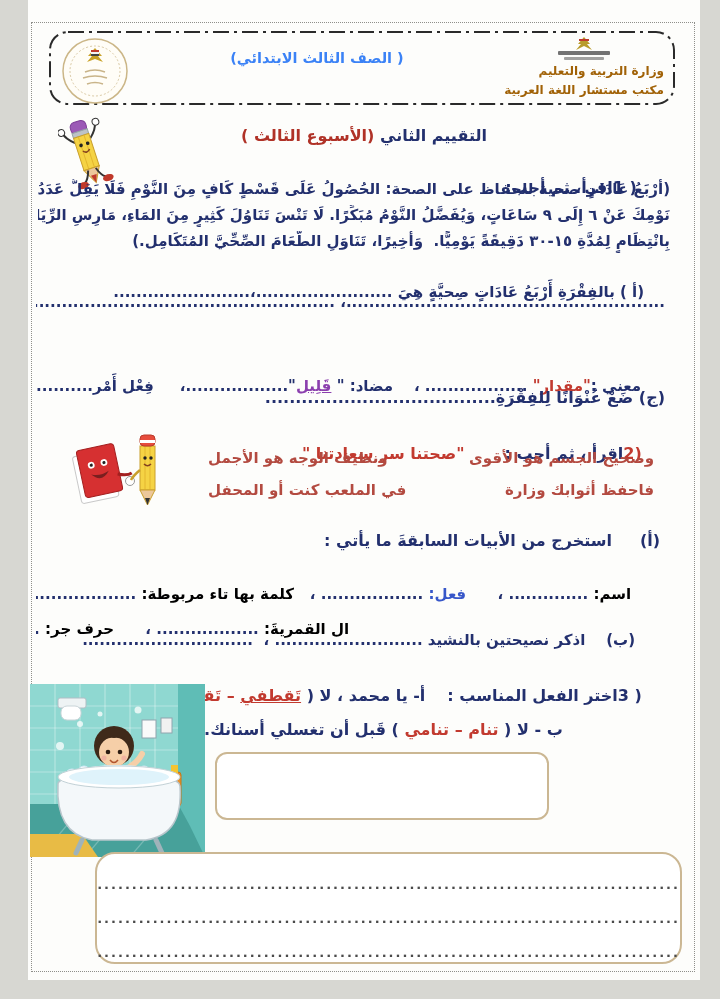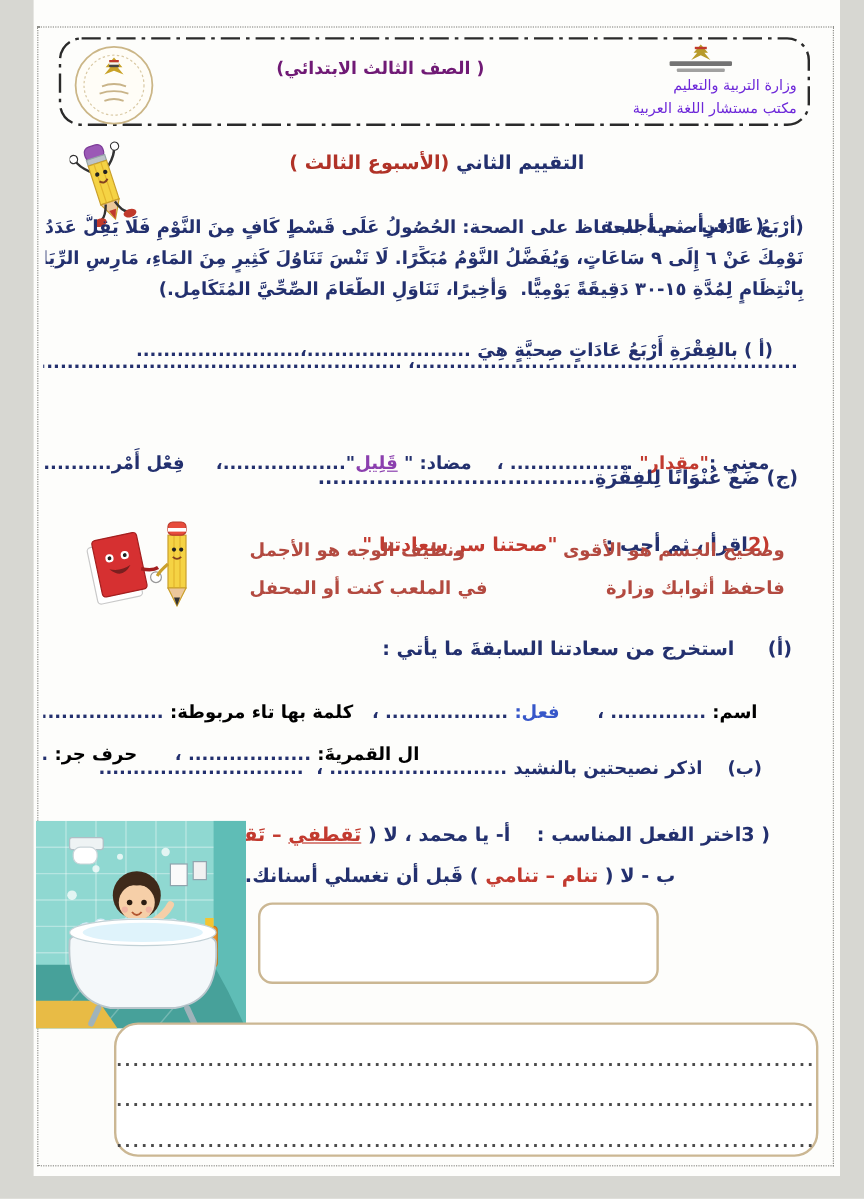--- a/index.html
+++ b/index.html
@@ -14,22 +14,22 @@
   .green{color:#000000;}
   .blue{color:#3757c9;}
   .purple{color:#8b3fae;}
   .u{text-decoration:underline;}
   .gap{display:inline-block;width:40px;}
   .gap-sm{display:inline-block;width:22px;}
   
   .header-box{position:absolute;left:20px;top:30px;width:628px;height:76px;}
   .header-inner{position:absolute;inset:0;display:flex;align-items:flex-start;padding:4px 12px;box-sizing:border-box;}
   .ministry{display:flex;flex-direction:column;align-items:center;margin-top:2px;min-width:160px;}
-  .ministry-text{font-size:12px;font-weight:400;color:#6d28d9;text-align:right;width:100%;line-height:1.55;}
-  .class-label{flex:1;text-align:center;margin-top:16px;font-size:14.5px;font-weight:700;color:#701a75;}
+  .ministry-text{font-size:12px;font-weight:700;color:#a16207;text-align:right;width:100%;line-height:1.55;}
+  .class-label{flex:1;text-align:center;margin-top:16px;font-size:14.5px;font-weight:700;color:#3b82f6;}
   
   .title-row{position:absolute;top:126px;left:0;right:0;text-align:center;font-size:16px;font-weight:700;}
   .t-main{color:#23306e;}
   .t-week{color:#b03227;text-align:center;}
   
   .poem{position:absolute;top:449px;right:46px;width:446px;color:#b34a40;font-weight:700;font-size:15px;}
   .poem-row{display:flex;justify-content:space-between;margin-bottom:14px;white-space:pre;}
   
   .answer-box{position:absolute;left:187px;top:752px;width:330px;height:64px;
               border:2px solid #cbb793;border-radius:12px;background:#fff;}
@@ -160,21 +160,21 @@
     <div class="poem-row">
       <span>وصحيح الجسم هو الأقوى</span>
       <span>ونظيف الوجه هو الأجمل</span>
     </div>
     <div class="poem-row">
       <span>فاحفظ أثوابك وزارة</span>
       <span>في الملعب كنت أو المحفل</span>
     </div>
   </div>
 
-  <div class="line" style="top:529px;right:40px;font-size:16px">(أ)     استخرج من سعادتنا السابقةَ ما يأتي :</div>
+  <div class="line" style="top:529px;right:40px;font-size:16px">(أ)     استخرج من الأبيات السابقةَ ما يأتي :</div>
 
   <div class="line" style="top:562px;right:48px;left:8px">
     <span class="green">اسم:</span><span> .............. ،      </span><span class="blue">فعل:</span><span> .................. ،   </span><span class="green">كلمة بها تاء مربوطة:</span><span> ..................</span>
   </div>
   <div class="line" style="top:597px;right:330px;left:8px">
     <span class="green">ال القمريةَ:</span><span> .................. ،      </span><span class="green">حرف جر:</span><span> ..................</span>
   </div>
 
   <div class="line" style="top:630px;right:65px;left:8px">(ب)    اذكر نصيحتين بالنشيد .......................... ،  ..............................</div>
 

